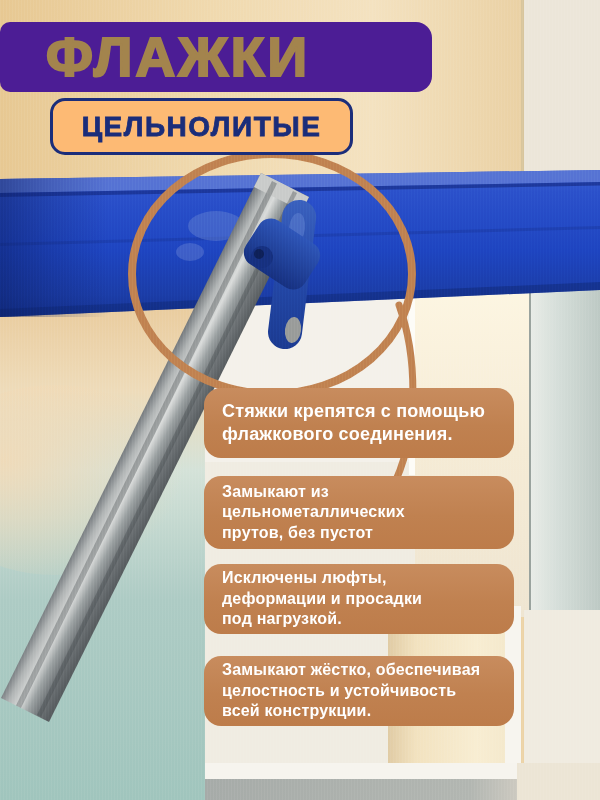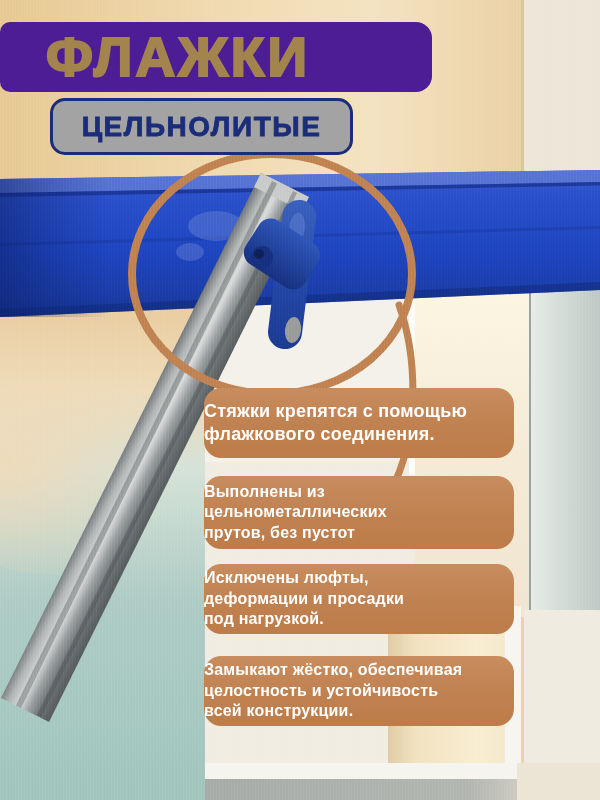--- a/index.html
+++ b/index.html
@@ -19,33 +19,33 @@
     background:#4c1d95;border-radius:10px 16px 16px 10px;
     display:flex;align-items:center;
   }
   .title-text{
     padding-left:46px;font-size:55px;font-weight:700;color:#a3844d;
     letter-spacing:3px;-webkit-text-stroke:2.2px #a3844d;line-height:1;
     white-space:nowrap;
   }
   .subtitle-box{
     position:absolute;left:50px;top:98px;width:303px;height:57px;z-index:10;
-    background:#a3a3a3;border:3.5px solid #1b2d7a;border-radius:15px;
+    background:#fdba74;border:3.5px solid #1b2d7a;border-radius:15px;
     box-sizing:border-box;display:flex;align-items:center;justify-content:center;
   }
   .subtitle-text{
     font-size:28px;font-weight:700;color:#1b2d7a;letter-spacing:1.5px;
     -webkit-text-stroke:.8px #1b2d7a;white-space:nowrap;
   }
   .callout{
     position:absolute;left:204px;width:310px;z-index:10;
     background:linear-gradient(180deg,#c88c5e 0%,#c08150 55%,#bd7c4a 100%);
     border-radius:17px;box-sizing:border-box;
     display:flex;flex-direction:column;justify-content:center;
-    padding:6px 0;
+    padding:6px 18px;
   }
   .callout-text{
     color:#ffffff;font-weight:700;white-space:pre-line;
     letter-spacing:.2px;
   }
   .callout-1{top:388px;height:70px;}
   .callout-1 .callout-text{font-size:18px;line-height:23px;}
   .callout-2{top:476px;height:73px;}
   .callout-3{top:564px;height:70px;}
   .callout-4{top:656px;height:70px;}
@@ -194,21 +194,21 @@
   <div class="subtitle-box">
     <span class="subtitle-text">ЦЕЛЬНОЛИТЫЕ</span>
   </div>
 
   <div class="callout callout-1">
     <span class="callout-text">Стяжки крепятся с помощью
 флажкового соединения.</span>
   </div>
 
   <div class="callout callout-2">
-    <span class="callout-text">Выполнены из
+    <span class="callout-text">Замыкают из
 цельнометаллических
 прутов, без пустот</span>
   </div>
 
   <div class="callout callout-4">
     <span class="callout-text">Замыкают жёстко, обеспечивая
 целостность и устойчивость
 всей конструкции.</span>
   </div>
 

